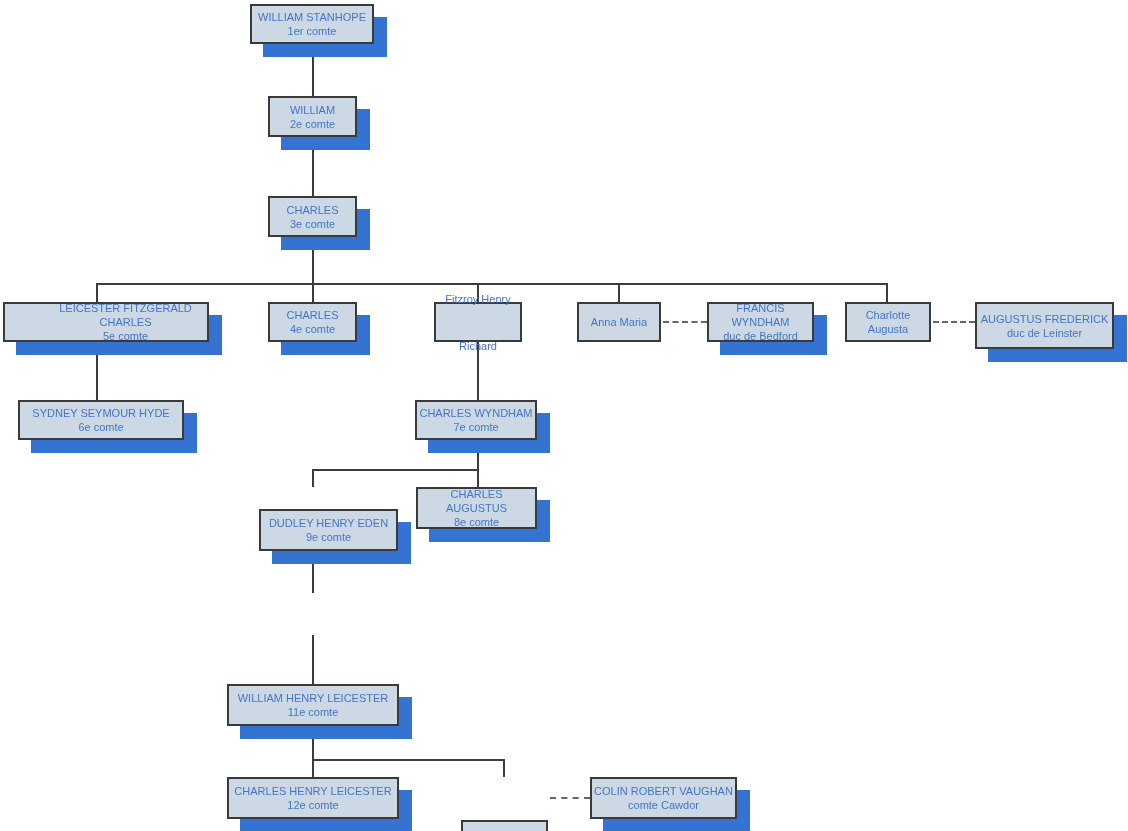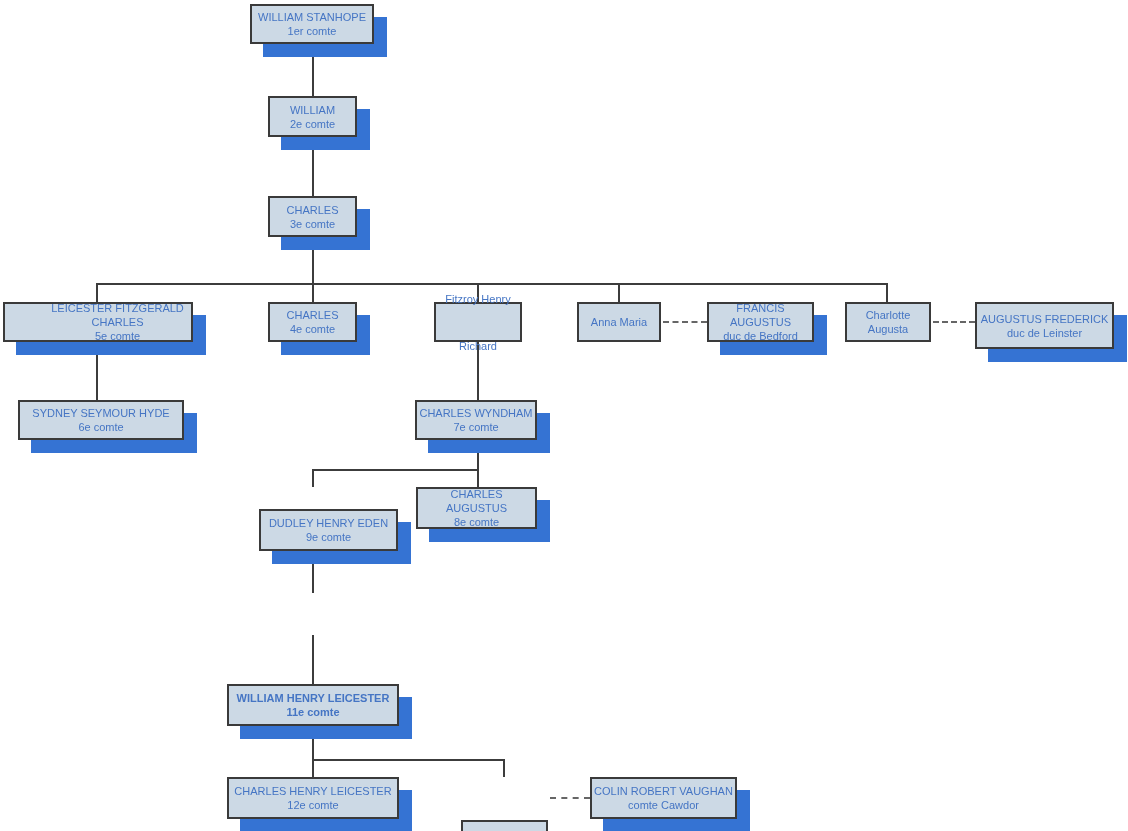--- a/index.html
+++ b/index.html
@@ -84,37 +84,37 @@
       <div>1er comte</div>
     </div>
     <div class="node shadow" style="left: 268px; top: 96px; width: 89px; height: 41px;">
       <div>WILLIAM</div>
       <div>2e comte</div>
     </div>
     <div class="node shadow" style="left: 268px; top: 196px; width: 89px; height: 41px;">
       <div>CHARLES</div>
       <div>3e comte</div>
     </div>
-    <div class="node shadow" style="left: 3px; top: 302px; width: 190px; height: 40px; padding-left: 41px;">
+    <div class="node shadow" style="left: 3px; top: 302px; width: 206px; height: 40px; padding-left: 41px;">
       <div>LEICESTER FITZGERALD CHARLES</div>
       <div>5e comte</div>
     </div>
     <div class="node shadow" style="left: 268px; top: 302px; width: 89px; height: 40px;">
       <div>CHARLES</div>
       <div>4e comte</div>
     </div>
     <div class="node" style="left: 434px; top: 302px; width: 88px; height: 40px; gap: 33px;">
       <div>Fitzroy Henry</div>
       <div>Richard</div>
     </div>
     <div class="node" style="left: 577px; top: 302px; width: 84px; height: 40px;">
       <div>Anna Maria</div>
     </div>
     <div class="node shadow" style="left: 707px; top: 302px; width: 107px; height: 40px;">
-      <div>FRANCIS AUGUSTUS</div>
+      <div>FRANCIS WYNDHAM</div>
       <div>duc de Bedford</div>
     </div>
     <div class="node" style="left: 845px; top: 302px; width: 86px; height: 40px;">
       <div>Charlotte</div>
       <div>Augusta</div>
     </div>
     <div class="node shadow" style="left: 975px; top: 302px; width: 139px; height: 47px;">
       <div>AUGUSTUS FREDERICK</div>
       <div>duc de Leinster</div>
     </div>
@@ -127,21 +127,21 @@
       <div>7e comte</div>
     </div>
     <div class="node shadow" style="left: 243px; top: 509px; width: 139px; height: 42px; margin-left: 16px;">
       <div>DUDLEY HENRY EDEN</div>
       <div>9e comte</div>
     </div>
     <div class="node shadow" style="left: 416px; top: 487px; width: 121px; height: 42px;">
       <div>CHARLES AUGUSTUS</div>
       <div>8e comte</div>
     </div>
-    <div class="node shadow" style="left: 227px; top: 684px; width: 172px; height: 42px; font-weight: bold;">
+    <div class="node shadow" style="left: 227px; top: 684px; width: 172px; height: 42px;">
       <div>WILLIAM HENRY LEICESTER</div>
       <div>11e comte</div>
     </div>
     <div class="node shadow" style="left: 227px; top: 777px; width: 172px; height: 42px;">
       <div>CHARLES HENRY LEICESTER</div>
       <div>12e comte</div>
     </div>
     <div class="node" style="left: 461px; top: 777px; width: 87px; height: 42px; margin-top: 43px;">
       <div>Isabelle Rachel</div>
     </div>

